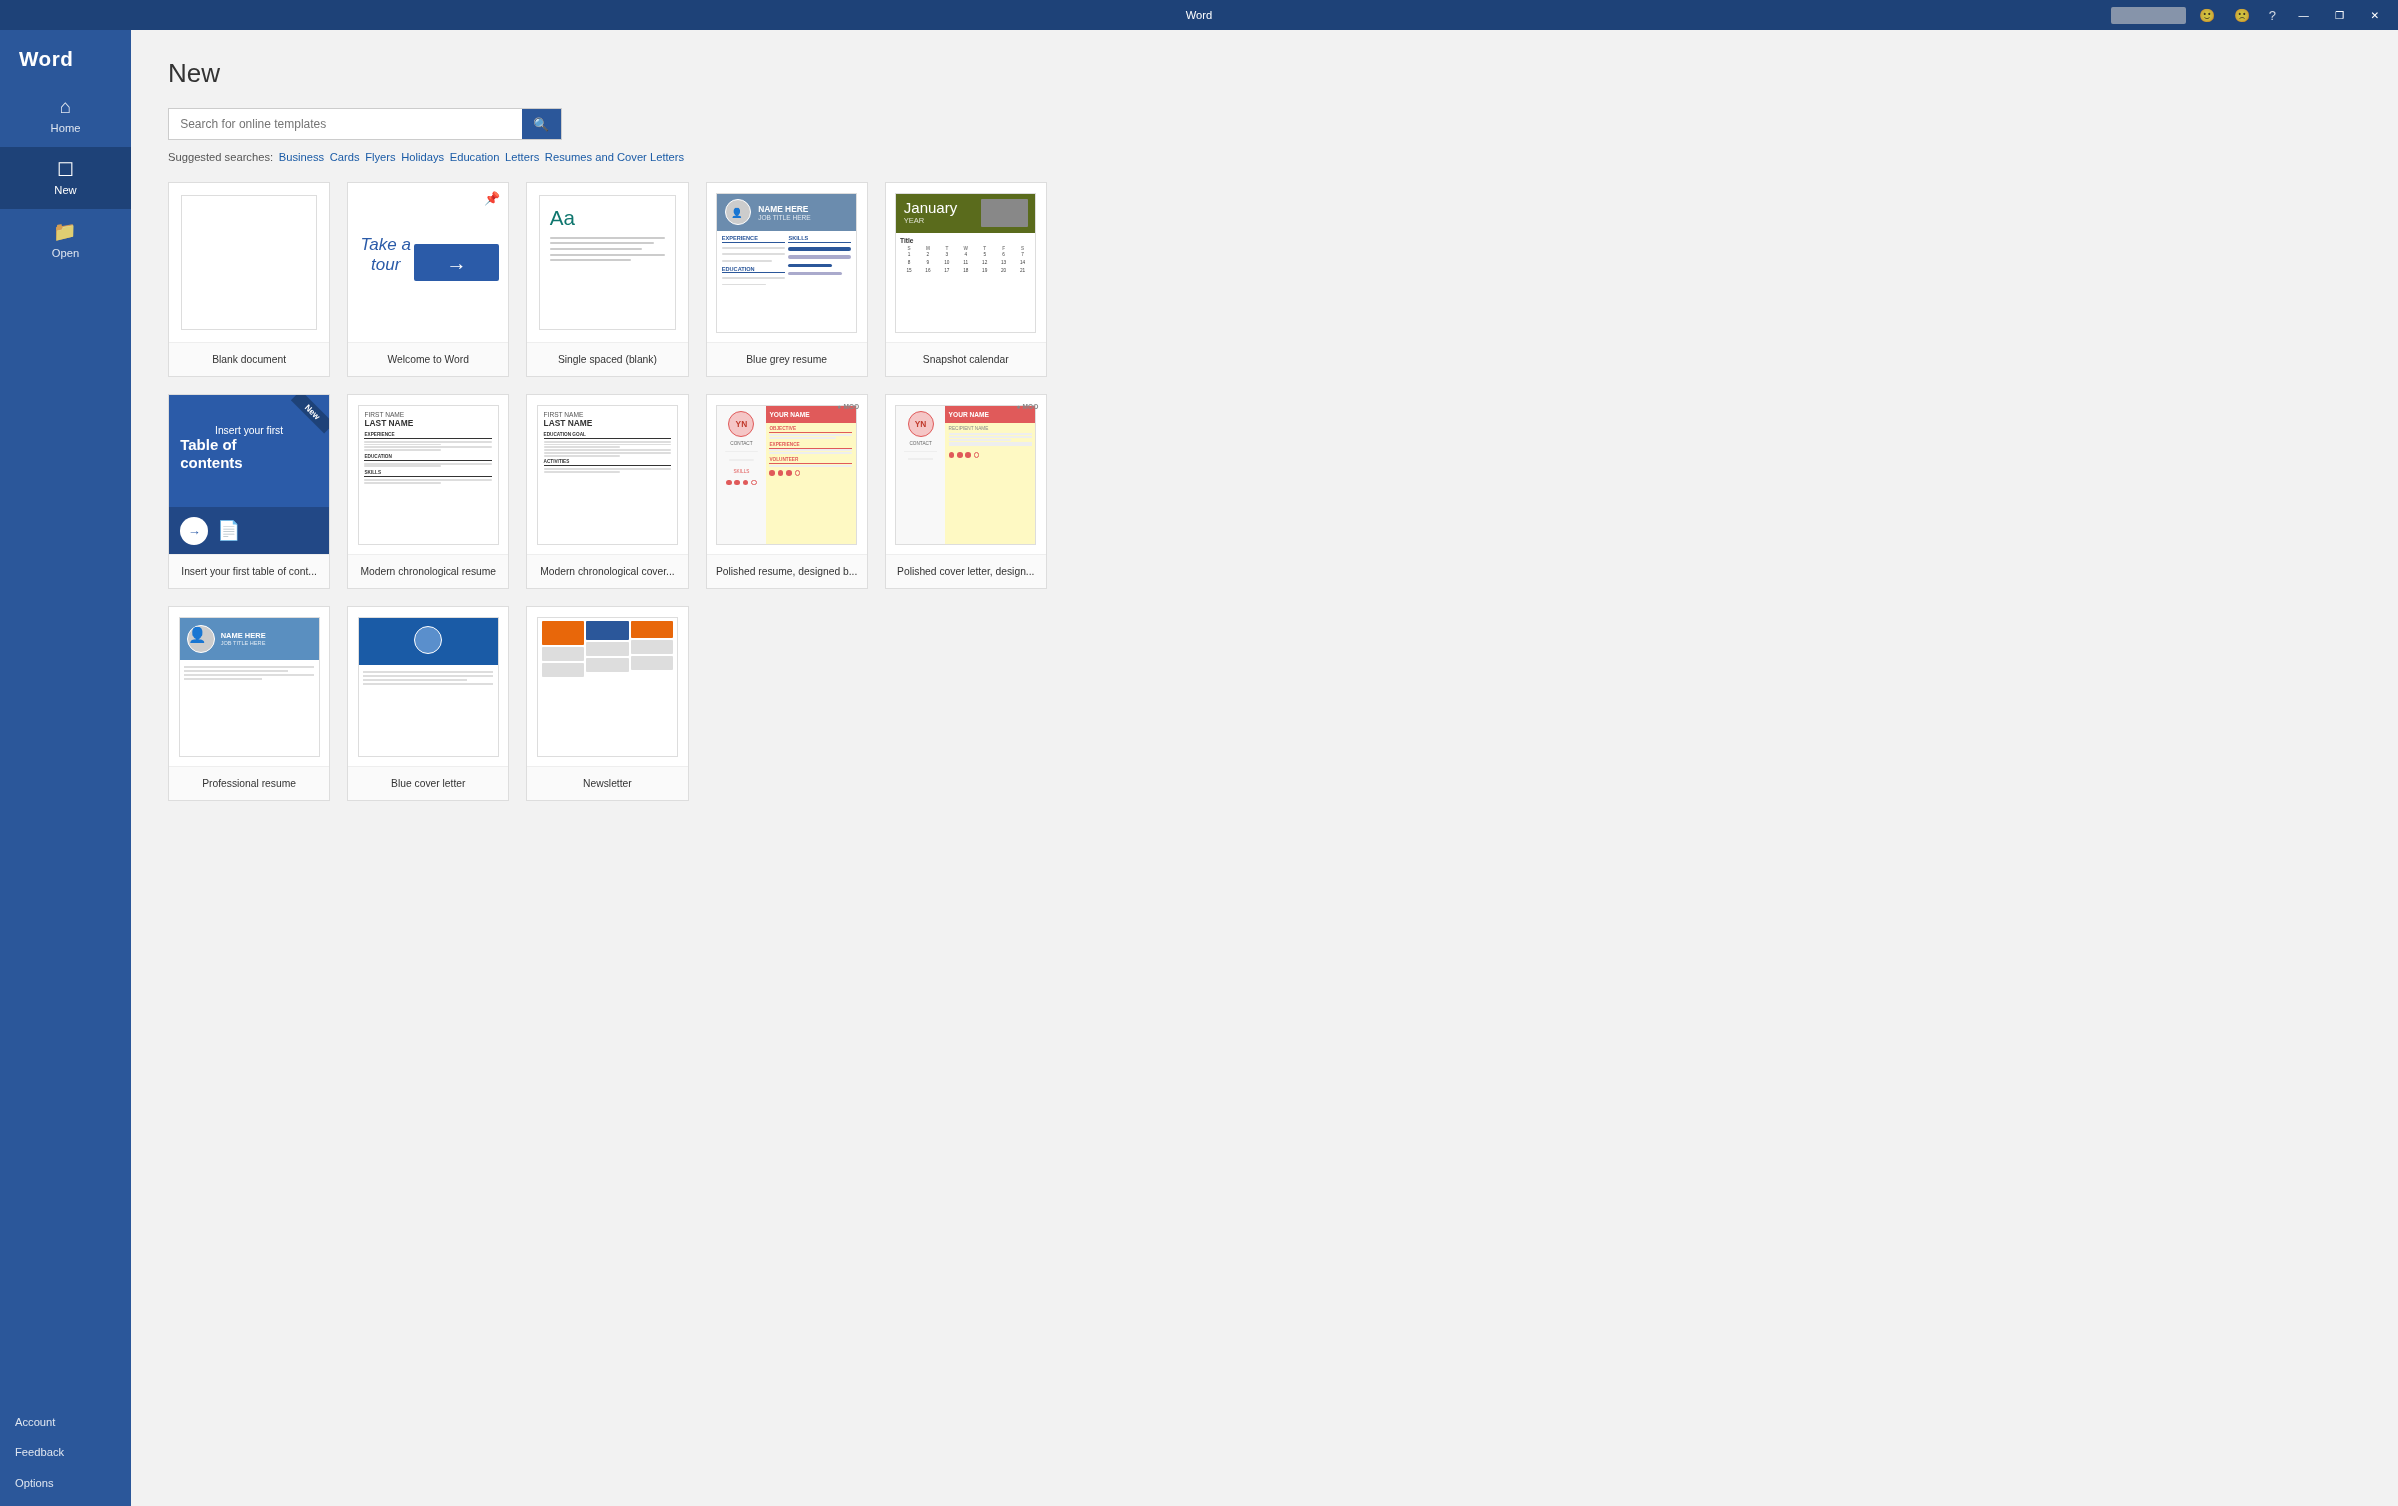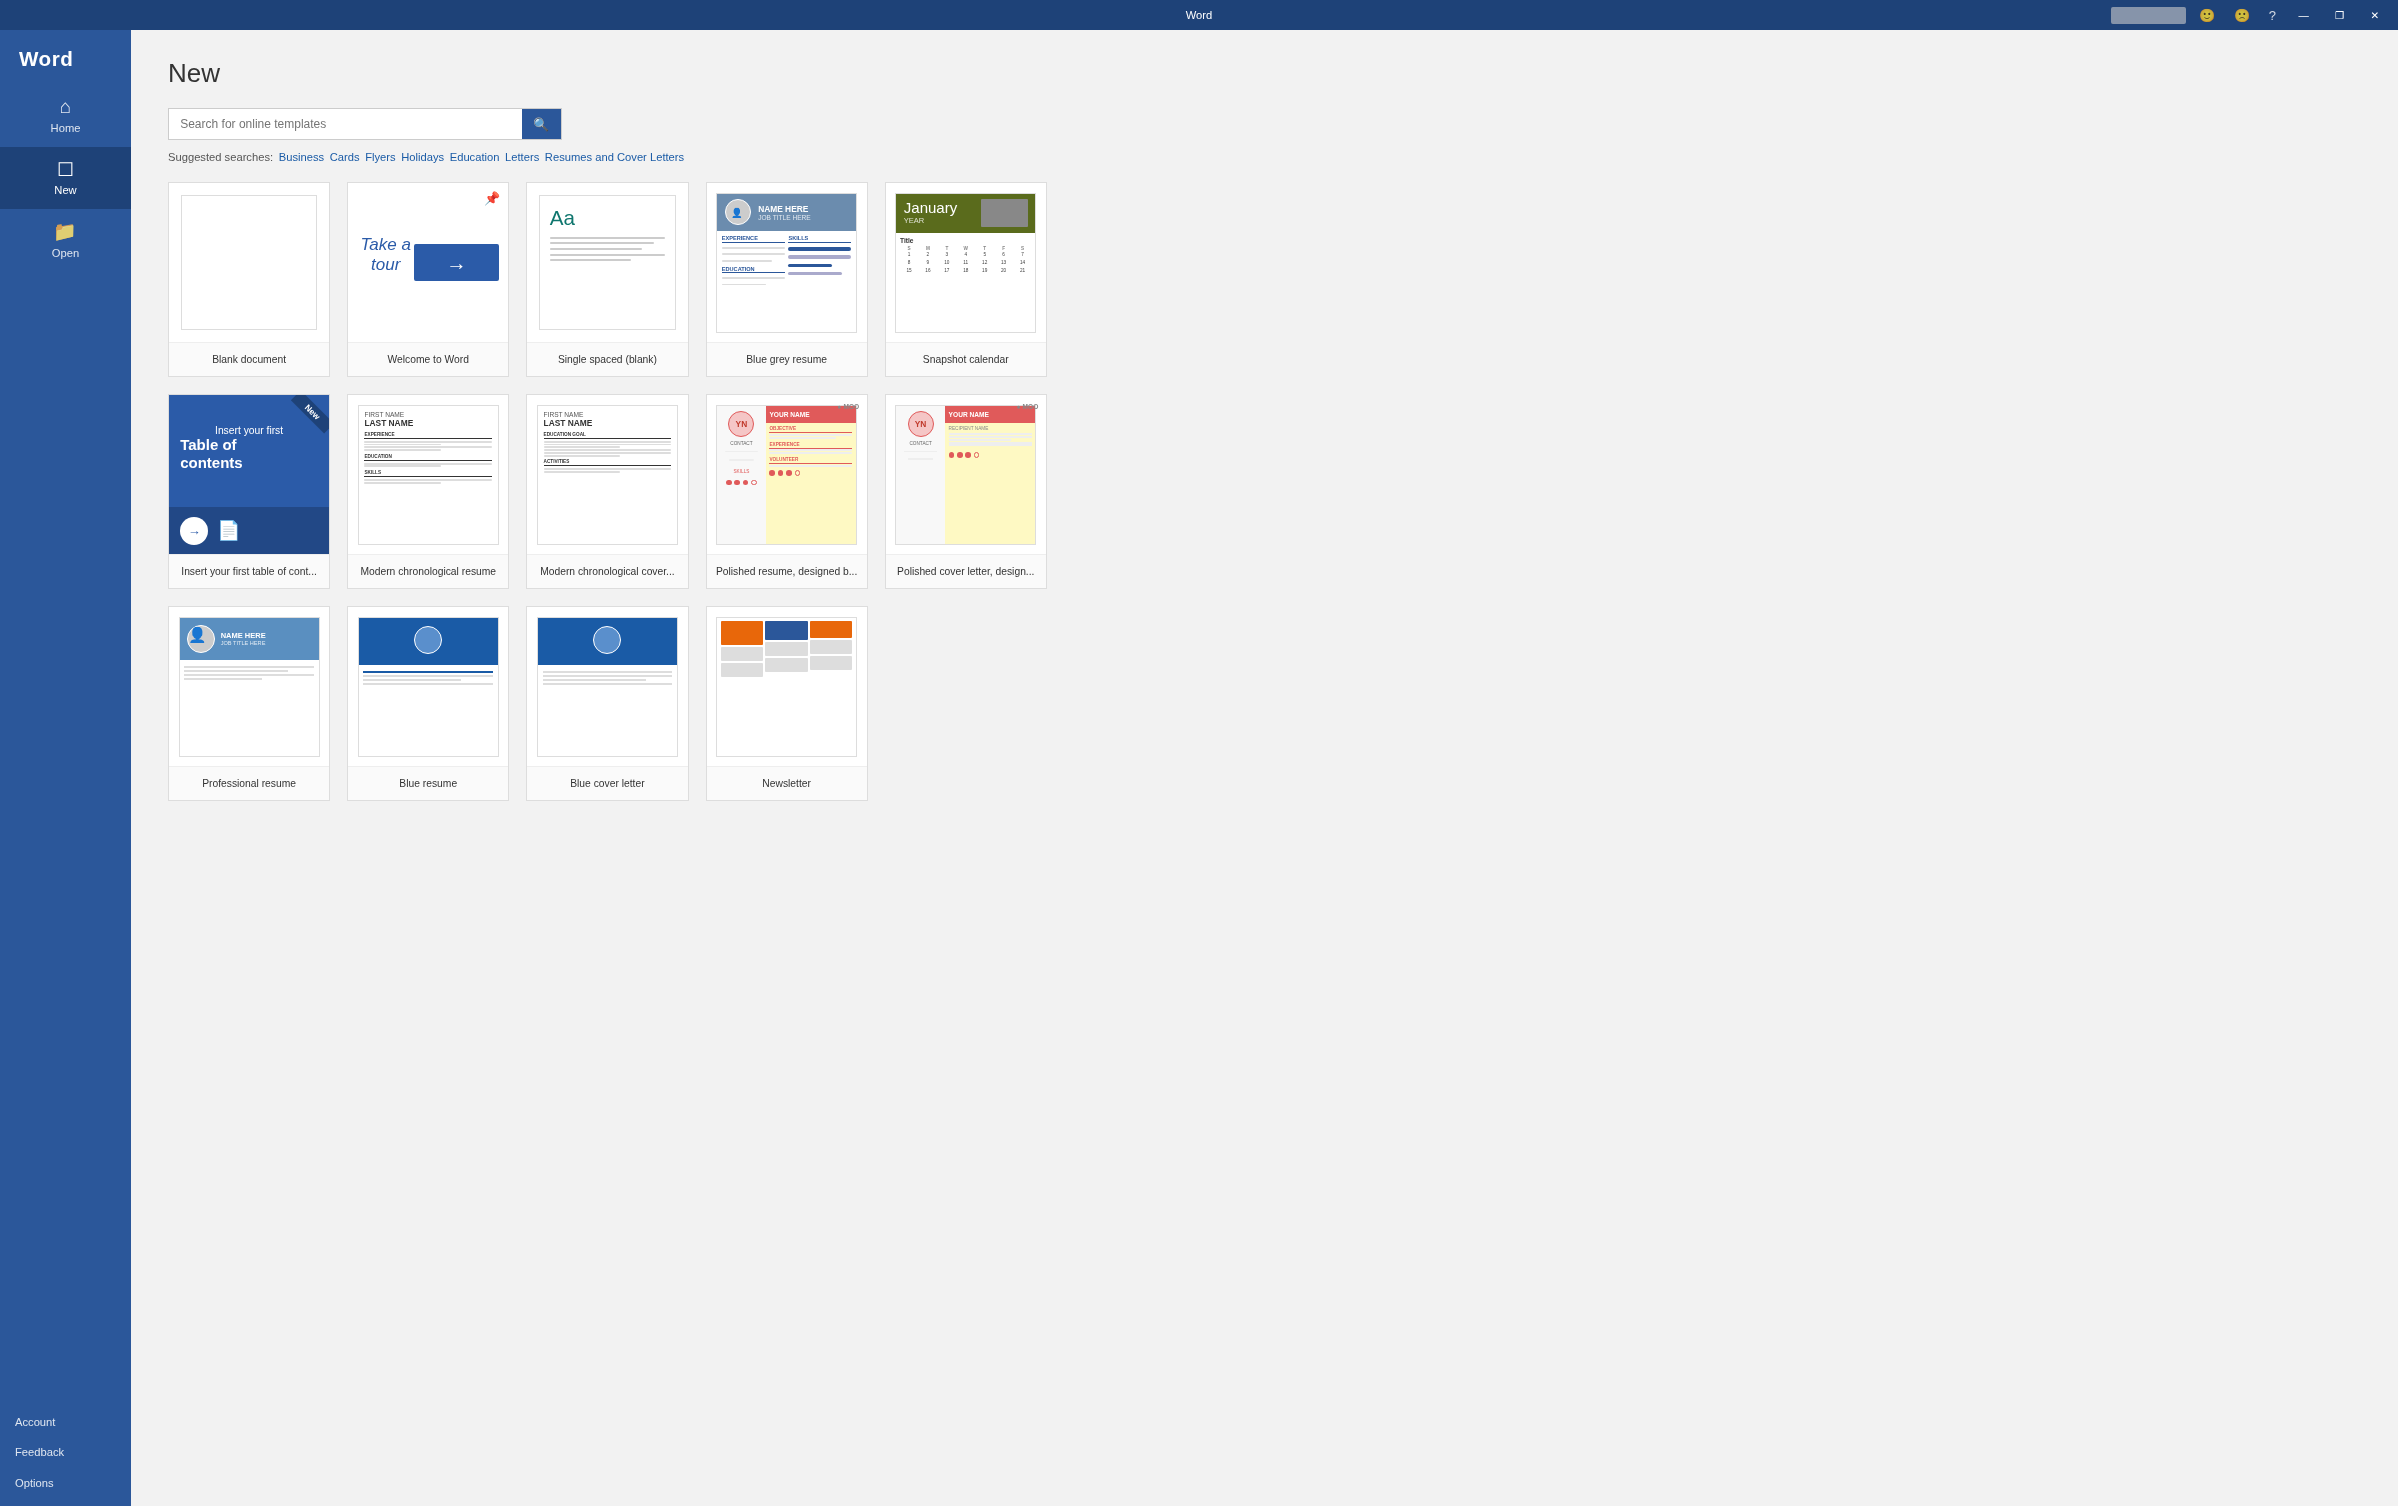--- a/index.html
+++ b/index.html
@@ -823,36 +823,20 @@
               <div style="height:1.9px;background:#ddd;margin:1.9px 0;"></div>
               <div style="height:1.9px;background:#ddd;margin:1.9px 0;width:80%;"></div>
               <div style="height:1.9px;background:#ddd;margin:1.9px 0;"></div>
               <div style="height:1.9px;background:#ddd;margin:1.9px 0;width:60%;"></div>
             </div>
           </div>
         </div>
         <div class="template-label">Professional resume</div>
       </div>
 
-      <div class="template-card">
-        <div class="template-thumb">
-          <div style="width:88%;height:88%;border:0.9px solid #ddd;overflow:hidden;background:white;display:flex;flex-direction:column;">
-            <div style="background:#1a5ba6;height:47px;display:flex;flex-direction:column;align-items:center;justify-content:center;">
-              <div style="width:28px;height:28px;border-radius:50%;background:#5a8fcc;border:1.9px solid white;margin-bottom:1.9px;"></div>
-            </div>
-            <div style="padding:4.7px;flex:1;">
-              <div style="height:1.9px;background:#1a5ba6;margin:1.9px 0;"></div>
-              <div style="height:1.9px;background:#ddd;margin:1.9px 0;"></div>
-              <div style="height:1.9px;background:#ddd;margin:1.9px 0;width:75%;"></div>
-              <div style="height:1.9px;background:#ddd;margin:1.9px 0;"></div>
-            </div>
-          </div>
-        </div>
-        <div class="template-label">Blue resume</div>
-      </div>
 
       <div class="template-card">
         <div class="template-thumb">
           <div style="width:88%;height:88%;border:0.9px solid #ddd;overflow:hidden;background:white;display:flex;flex-direction:column;">
             <div style="background:#1a5ba6;height:47px;display:flex;flex-direction:column;align-items:center;justify-content:center;">
               <div style="width:28px;height:28px;border-radius:50%;background:#5a8fcc;border:1.9px solid white;margin-bottom:1.9px;"></div>
             </div>
             <div style="padding:4.7px;flex:1;">
               <div style="height:1.9px;background:#ddd;margin:1.9px 0;"></div>
               <div style="height:1.9px;background:#ddd;margin:1.9px 0;"></div>

